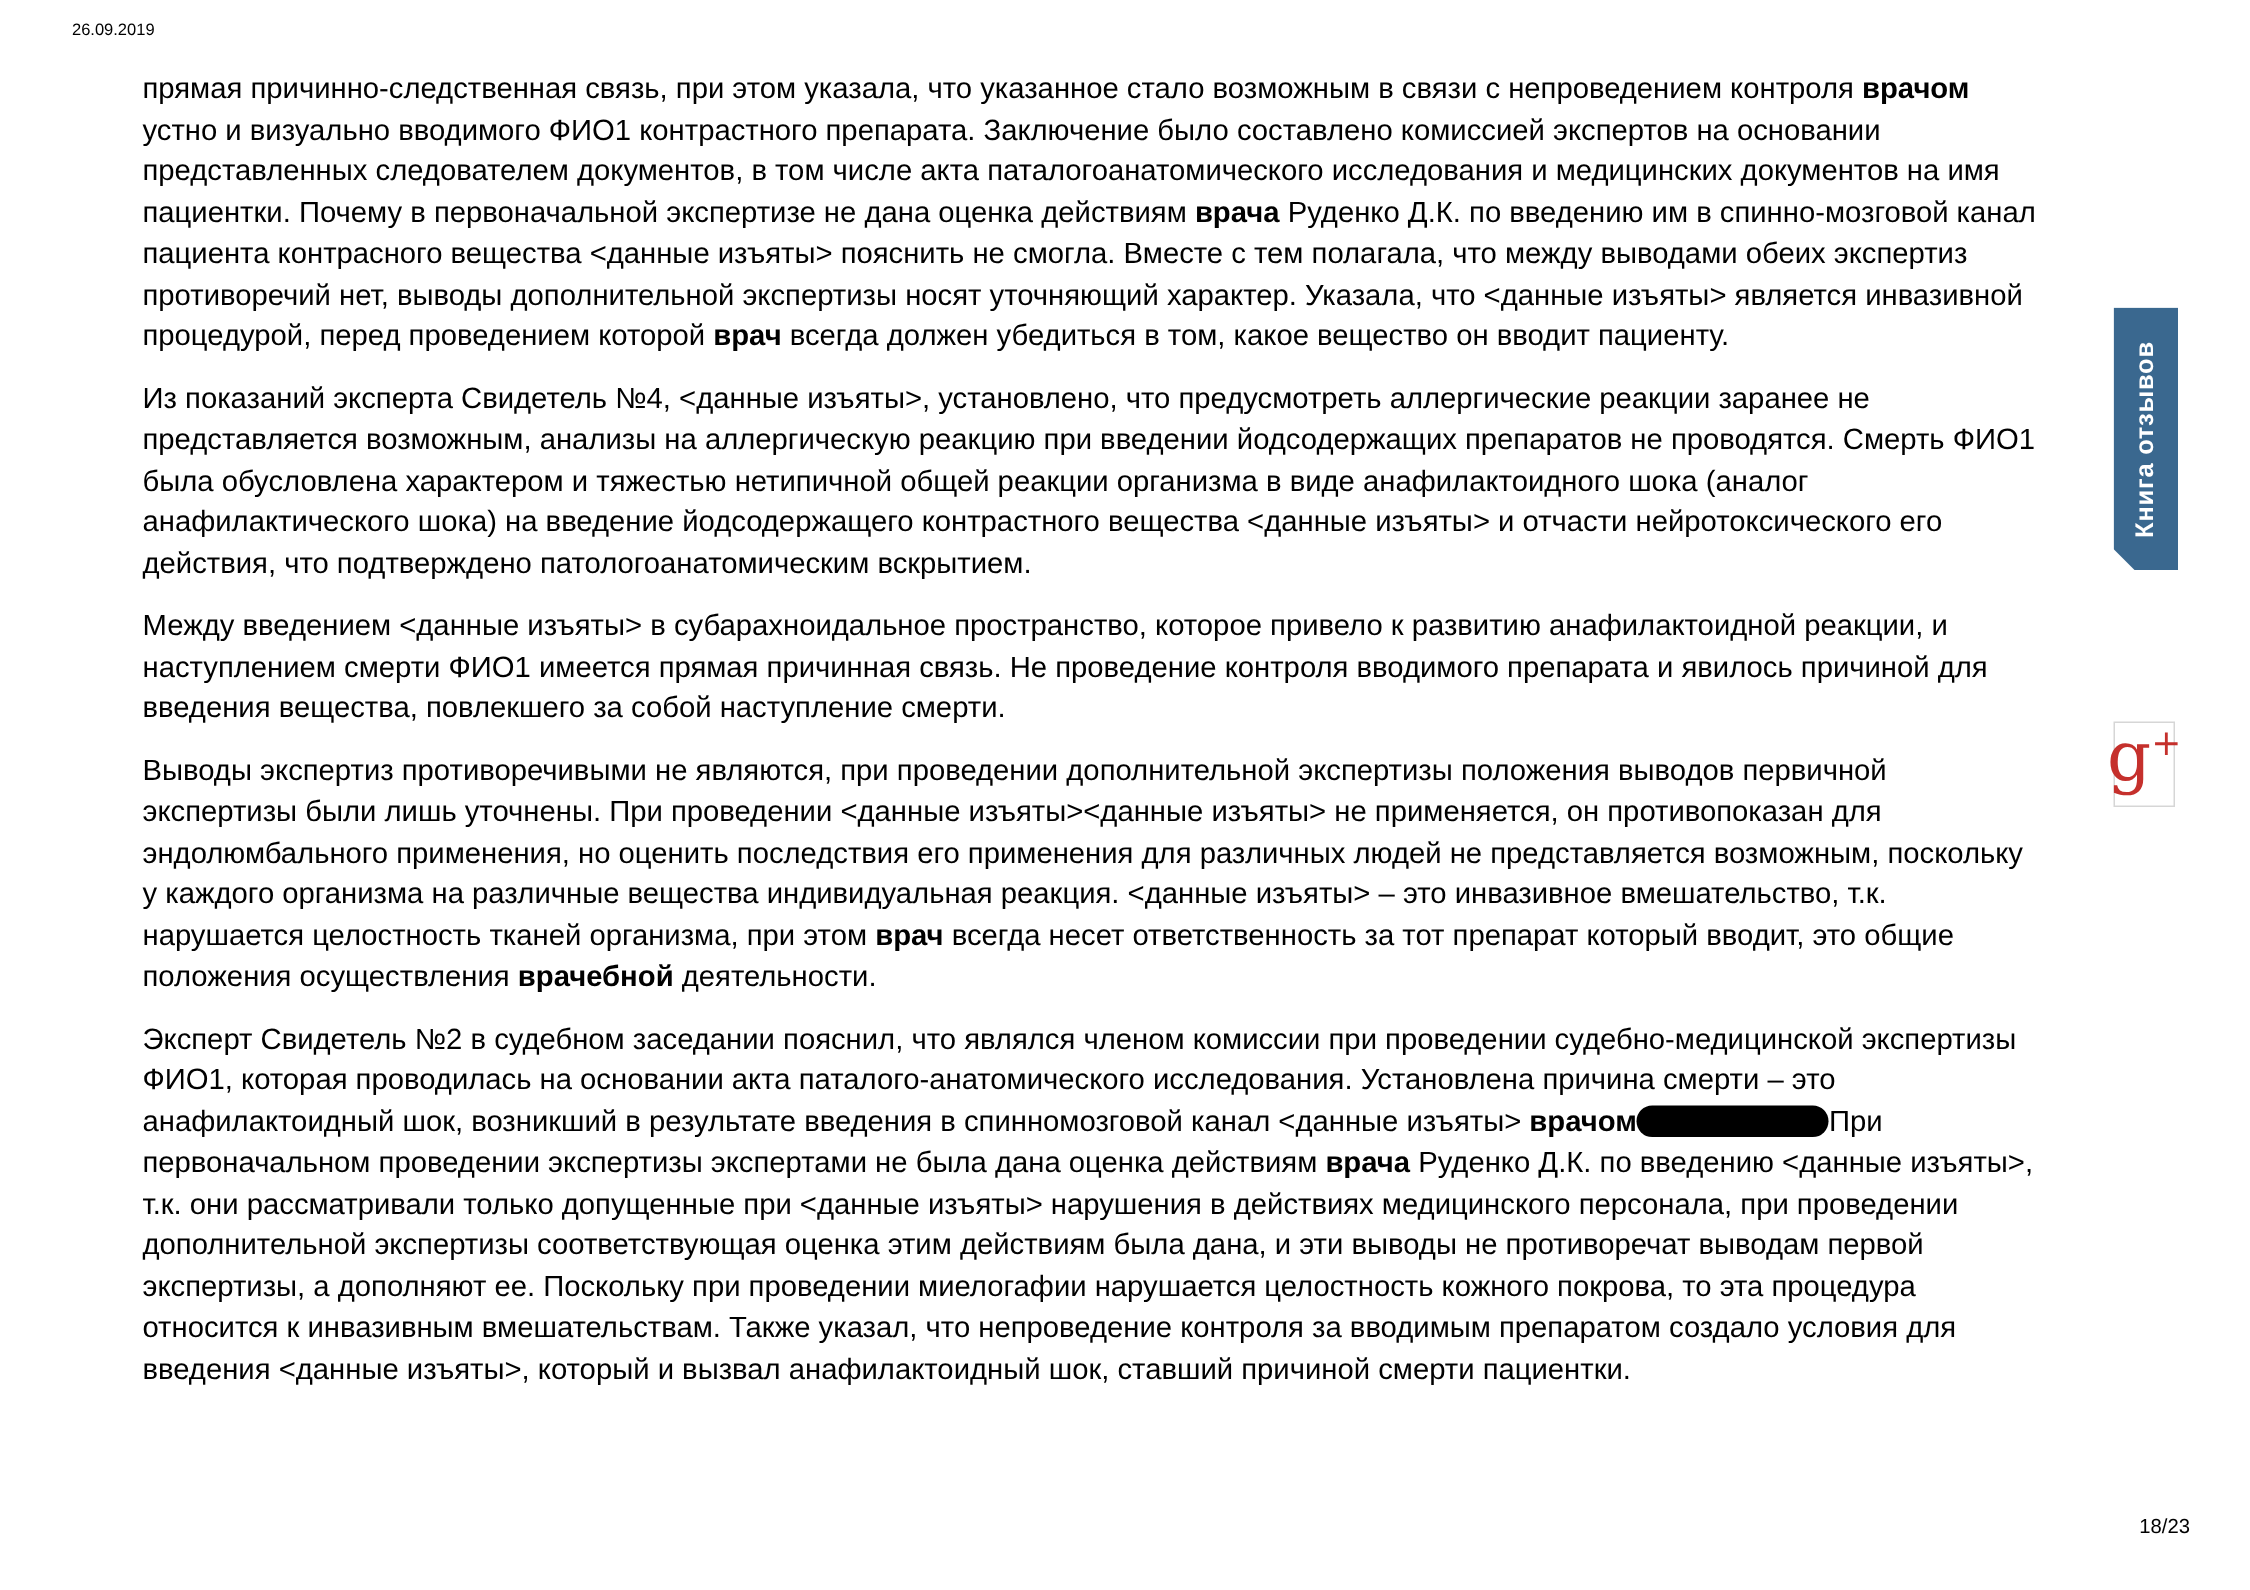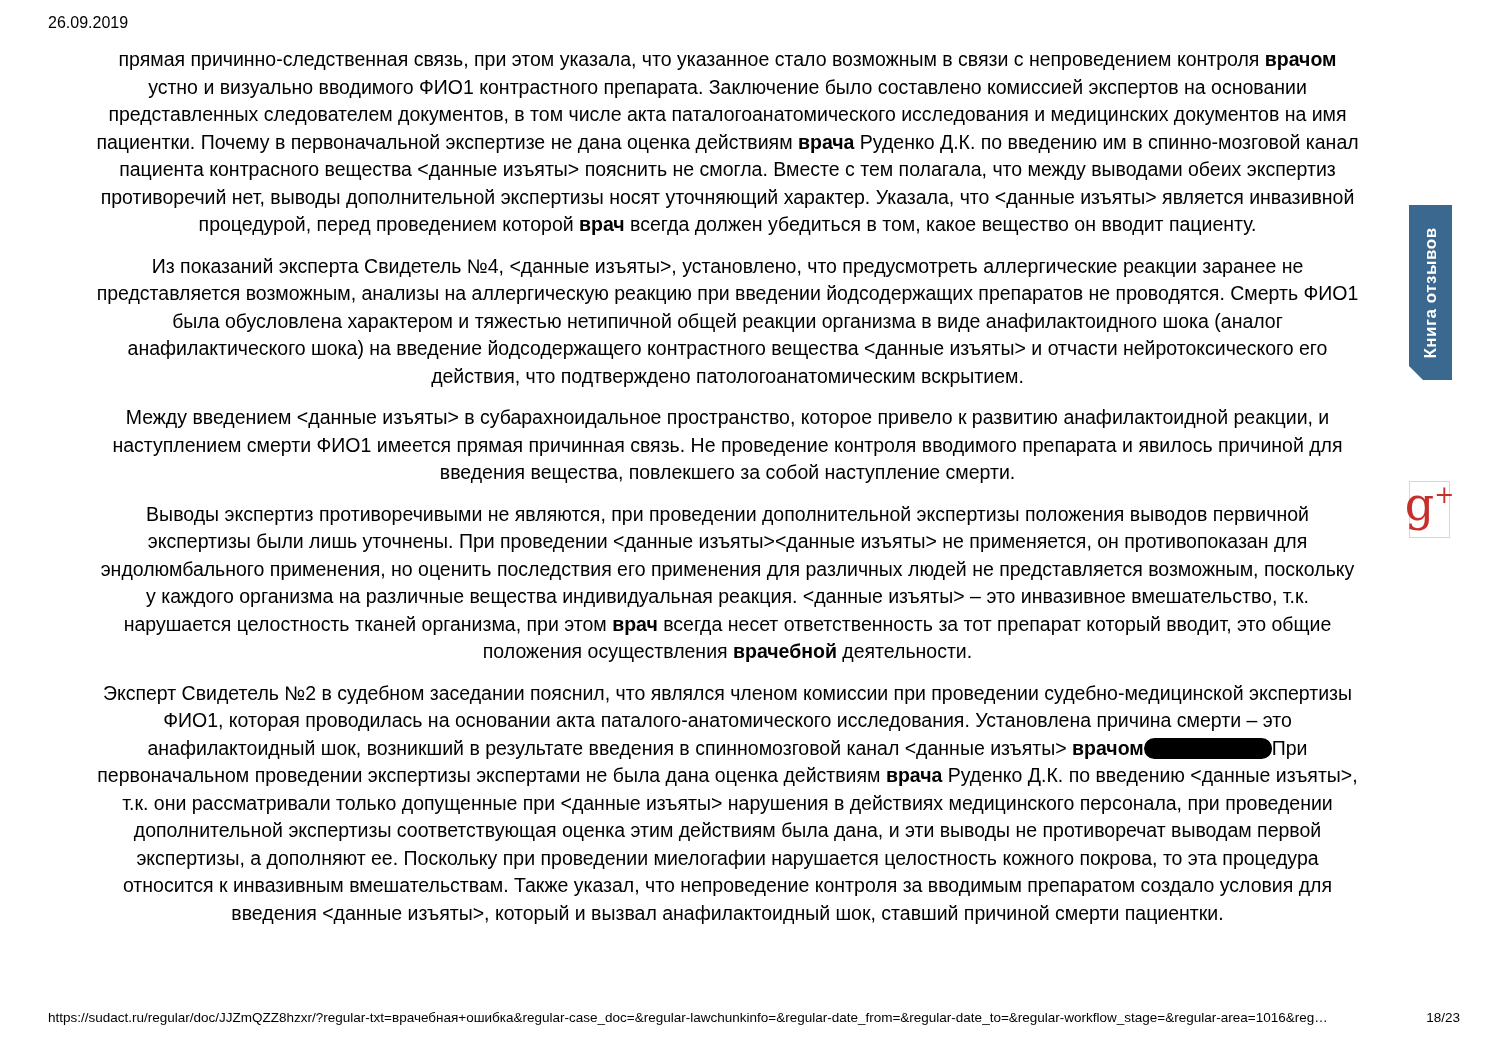--- a/index.html
+++ b/index.html
@@ -6,30 +6,30 @@
   body {
     width:1500px; height:1060px;
     background:#ffffff; color:#000;
     font-family:"Liberation Sans", sans-serif;
     position:relative; overflow:hidden;
   }
 
   
   .print-header {
     position:absolute; top:14px; left:0; right:0; height:20px;
-    font-size:16px; color:#000;
+    font-size:11px; color:#000;
   }
   .print-header .date { position:absolute; left:48px; top:0; }
   .print-header .title { text-align:center; }
 
   
   .doc {
     position:absolute; left:95px; top:46px; width:1265px;
     font-size:19.5px; line-height:27.5px;
-    text-align:center;
+    text-align:left;
   }
   .doc p { margin:0 0 14px 0; }
   .doc b { font-weight:bold; }
 
   .redacted {
     display:inline-block;
     width:128px; height:21px;
     background:#000;
     border-radius:10.5px;
     vertical-align:-4px;
@@ -101,15 +101,14 @@
 <div class="feedback-tab" style="background: rgb(58, 104, 143);">
   <span class="tab-label">Книга отзывов</span>
 </div>
 
 <div class="gplus" style="color: rgb(197, 48, 44);">
   <span class="g">g</span>
     <span class="plus">+</span>
 </div>
 
 <div class="print-footer">
-  <span class="url">https://sudact.ru/regular/doc/JJZmQZZ8hzxr/?regular-txt=врачебная+ошибка&amp;regular-case_doc=&amp;regular-lawchunkinfo=&amp;regular-date_from=&amp;regular-date_to=&amp;regular-workflow_stage=&amp;regular-area=1016&amp;reg…</span>
   <span class="page">18/23</span>
 </div>
 
 </body></html>

